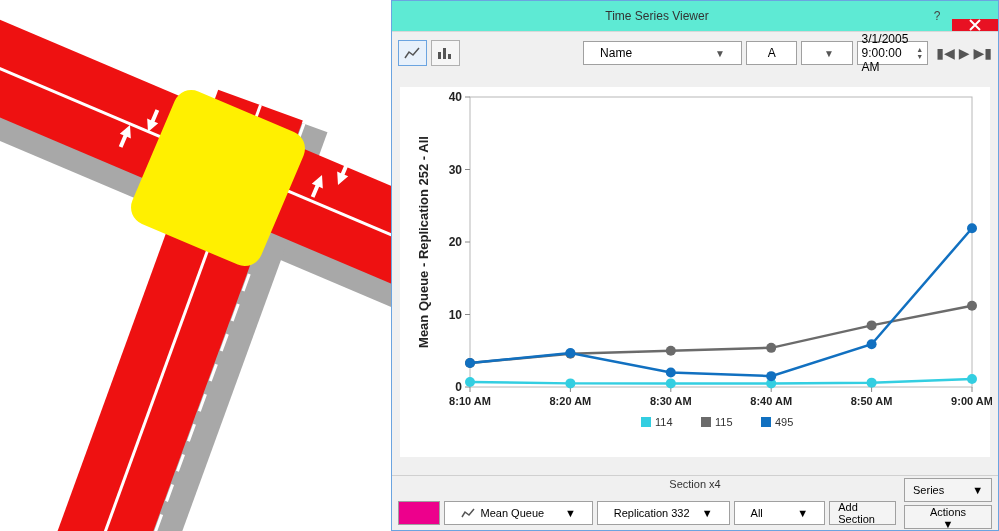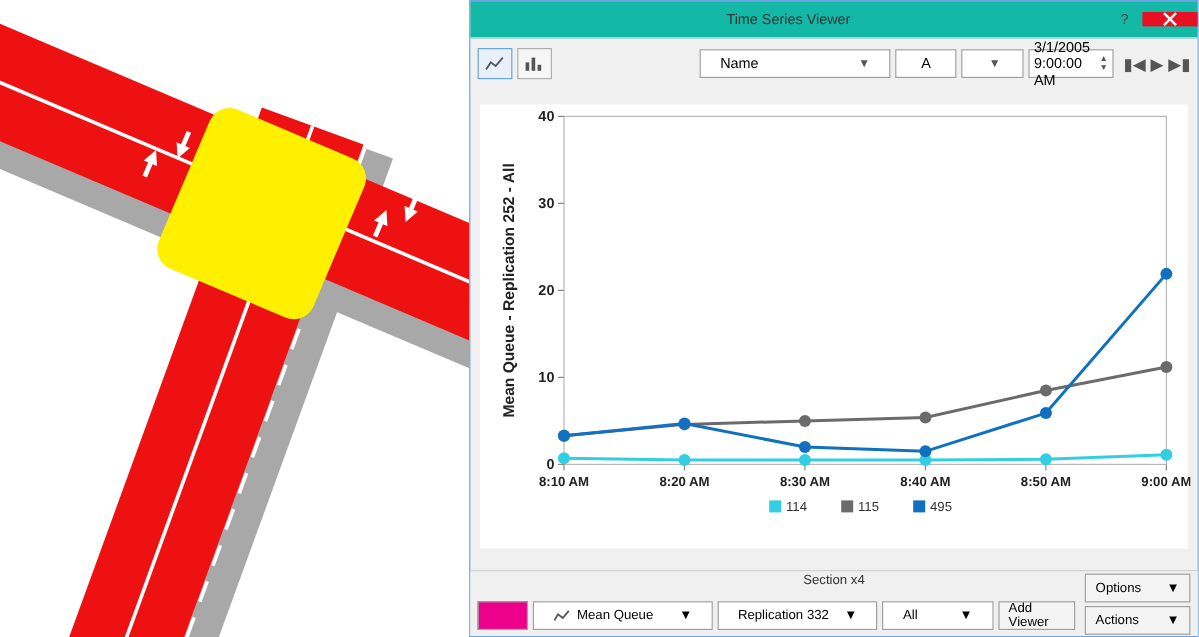--- a/index.html
+++ b/index.html
@@ -24,22 +24,22 @@
     top: 0;
     width: 608px;
     height: 531px;
     background: #f0f0f0;
     border: 1px solid #6ba4e0;
     box-sizing: border-box;
   }
   .titlebar {
     height: 30px;
     display: flex;
-    align-items: center;
-    background: #14b8a6;
+    align-items: flex-end;
+    background: #5eead4;
     border-bottom: 1px solid #d8d8d8;
   }
   .titlebar .title {
     flex: 1;
     text-align: center;
     line-height: 30px;
     color: #333;
   }
   .titlebar .help {
     width: 30px; line-height: 30px; text-align: center;
@@ -327,29 +327,29 @@
           <span>Replication 332</span>
           <span style="flex:1"></span>
           <span class="arrow">▼</span>
         </div>
         <div class="ctl" style="width:70px">
           <span>All</span>
           <span style="flex:1"></span>
           <span class="arrow">▼</span>
         </div>
         <div class="push">
-          <span>Add Viewer</span>
+          <span>Add Section</span>
         </div>
         <div class="flex"></div>
         <div style="display:flex; flex-direction:column; gap:3px; margin-top:-18px;">
           <div class="push" style="width:70px; justify-content:space-between;">
-            <span>Options</span>
+            <span>Series</span>
             <span class="arrow">▼</span>
           </div>
-          <div class="push" style="width:70px; justify-content:space-between;">
+          <div class="push" style="width:70px; justify-content:space-between;flex-direction:column;">
             <span>Actions</span>
             <span class="arrow">▼</span>
           </div>
         </div>
       </div>
     </div>
 
   </div>
 </div>
 

